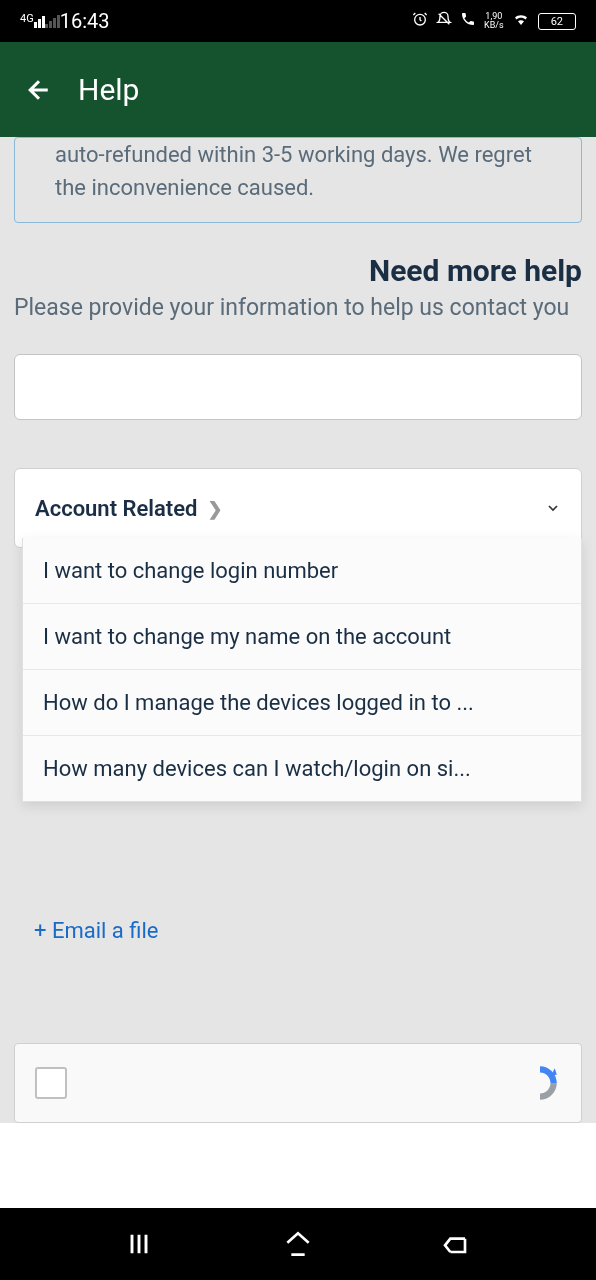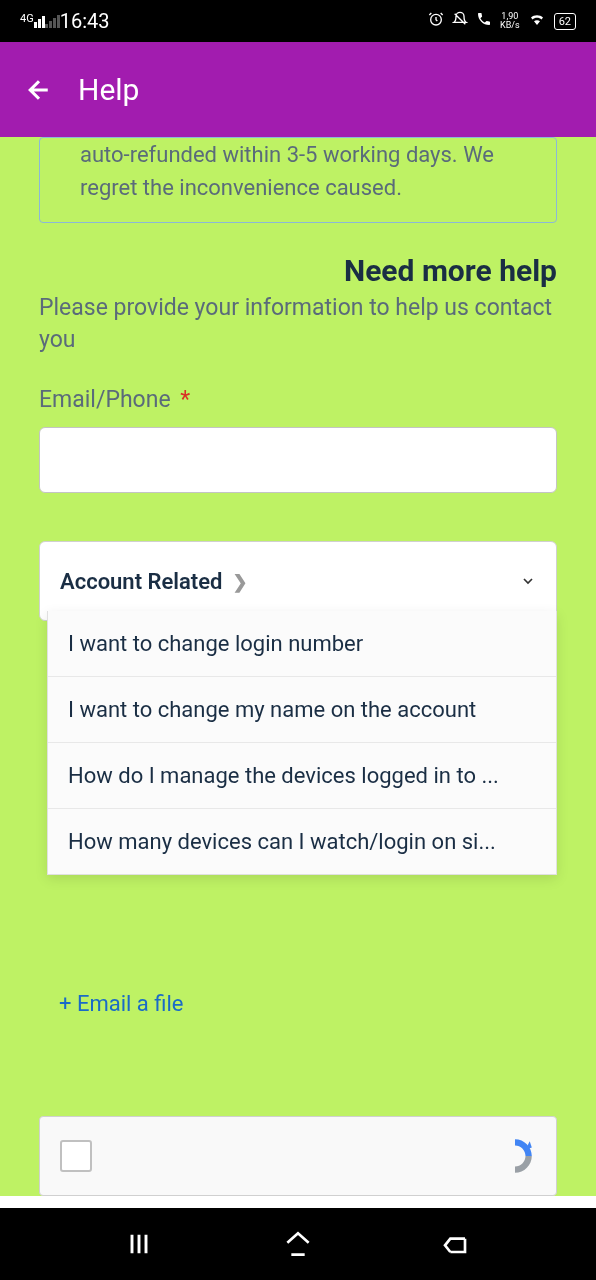--- a/index.html
+++ b/index.html
@@ -57,46 +57,46 @@
       font-weight: 400;
     }
     .kb-rate {
       font-size: 9px;
       line-height: 1;
       text-align: center;
     }
     .battery {
       border: 1px solid #fff;
       border-radius: 3px;
-      padding: 1px 4px;
+      padding: 1px 12px;
       font-size: 11px;
     }
     .app-header {
       height: 95px;
-      background: #a21caf;
+      background: #14532d;
       color: #fff;
       display: flex;
       align-items: center;
       padding: 0 24px;
       gap: 24px;
     }
     .back-arrow {
       width: 30px;
       height: 30px;
       display: flex;
       align-items: center;
       justify-content: center;
     }
     .header-title {
       font-size: 30px;
       font-weight: 400;
     }
     .content {
-      padding: 0 39px;
-      background: #bef264;
+      padding: 0 14px;
+      background: #e5e5e5;
     }
     .info-box {
       border: 1px solid #8bb8d8;
       border-radius: 4px;
       padding: 0 18px 18px 40px;
       margin-bottom: 30px;
       color: #5a6b7a;
       font-size: 22px;
       line-height: 1.5;
     }
@@ -292,23 +292,20 @@
   </div>
   <div class="header-title">Help</div>
 </div>
 
 <div class="content">
   <div class="info-box">auto-refunded within 3-5 working days. We regret the inconvenience caused.</div>
 
   <div class="section-title">Need more help</div>
   <div class="section-subtitle">Please provide your information to help us contact you</div>
 
-  <div class="field-label">
-    <span>Email/Phone</span><span class="required">&nbsp;*</span>
-  </div>
   <input type="text" class="text-input" style="">
 
 
   <div class="dropdown-wrapper">
     <div class="dropdown-select">
       <div class="dropdown-select-left">
         <span>Account Related</span>
         <span class="chevron-right">❯</span>
       </div>
       <span class="chevron-down">

